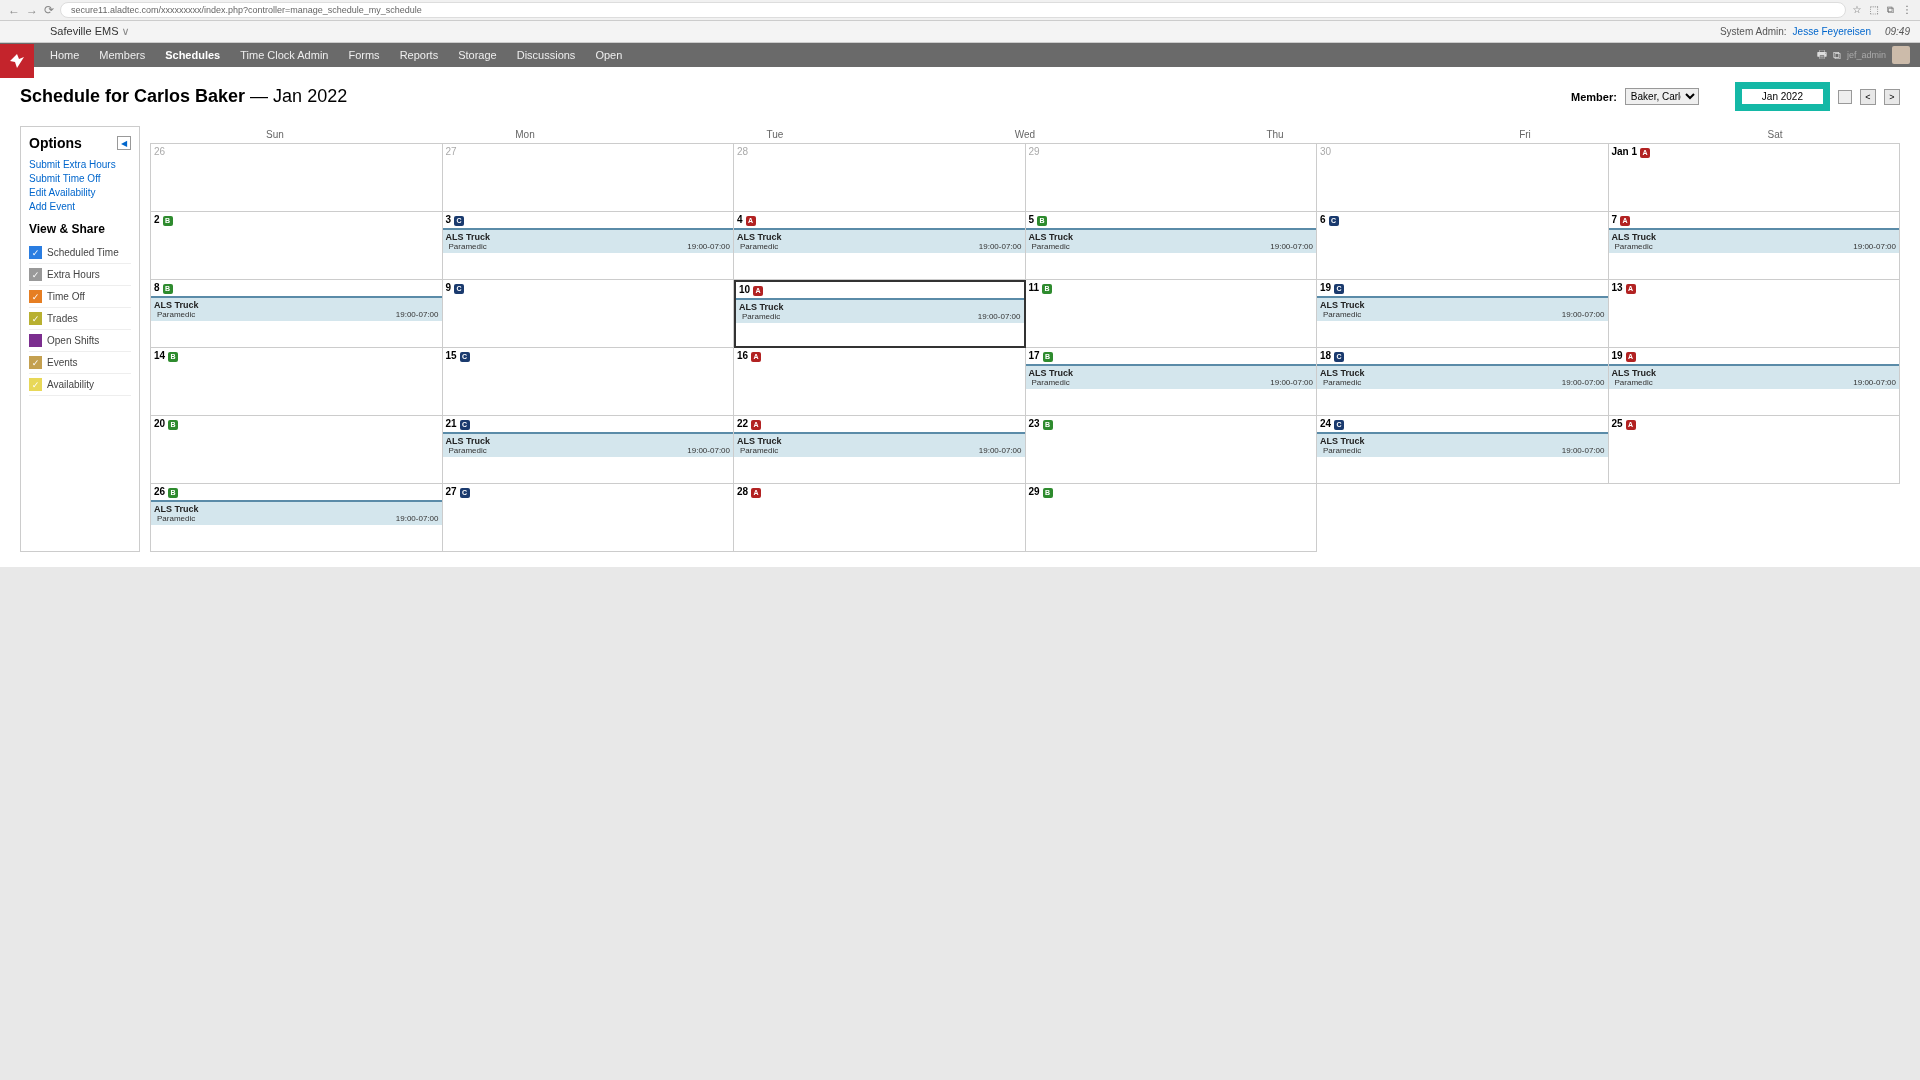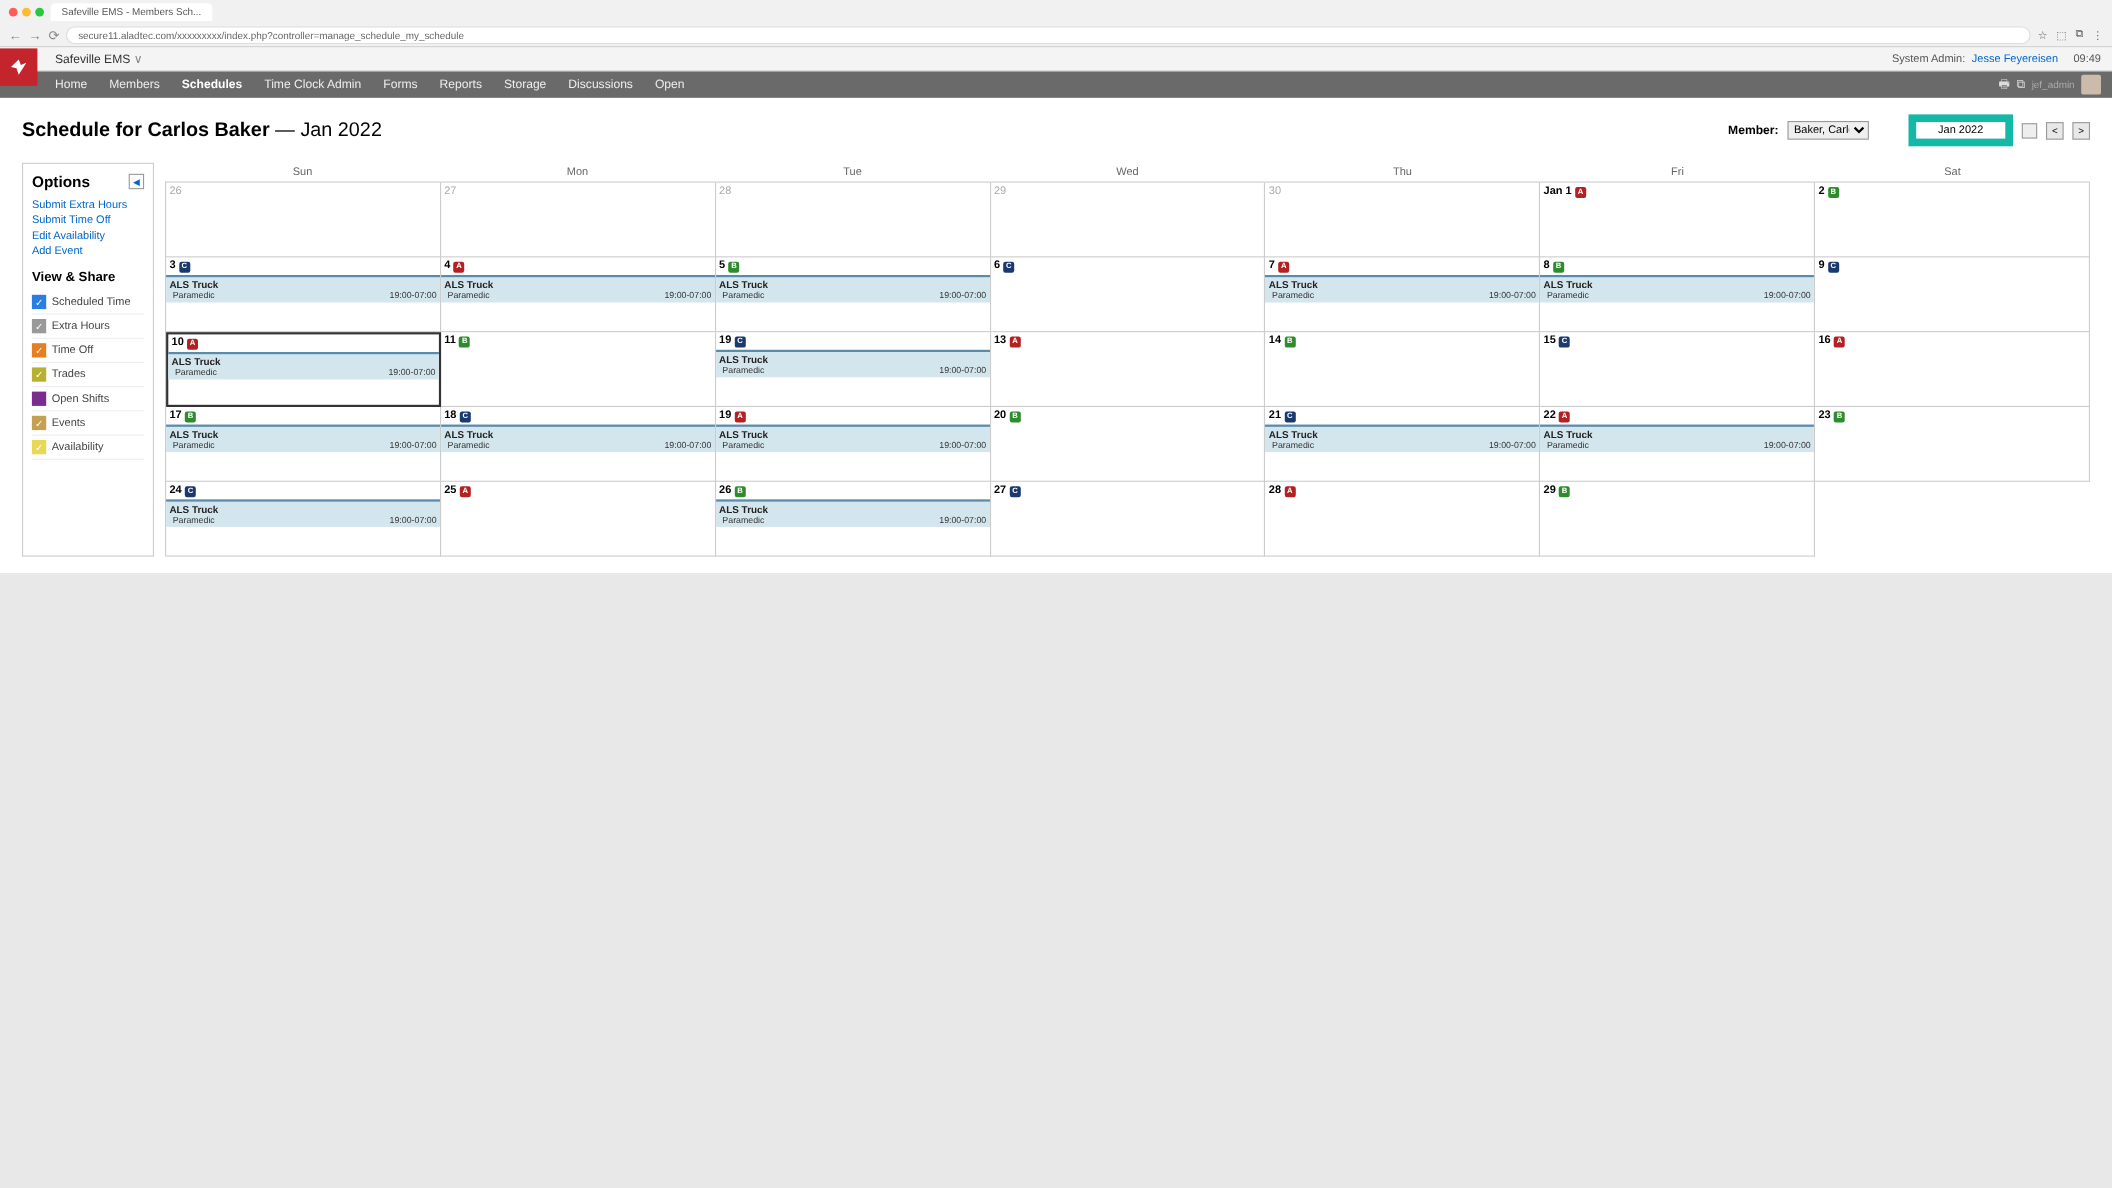--- a/index.html
+++ b/index.html
@@ -18,21 +18,21 @@
 .url-bar { flex: 1; background: #fff; border: 1px solid #ddd; border-radius: 10px; padding: 2px 10px; font-size: 9px; color: #666; }
 .chrome-icons { display: flex; gap: 8px; color: #666; font-size: 10px; }
 
 .top-bar { background: #f4f4f4; border-bottom: 1px solid #ccc; display: flex; align-items: center; height: 22px; padding: 0 10px; }
 .brand-logo { width: 34px; height: 34px; background: #c4242c; display: flex; align-items: center; justify-content: center; color: #fff; position: absolute; left: 0; top: 44px; z-index: 10; }
 .org-name { font-size: 11px; color: #333; margin-left: 40px; }
 .org-name::after { content: " ∨"; color: #888; }
 .top-bar-right { margin-left: auto; display: flex; align-items: center; gap: 6px; }
 .system-admin-label { color: #555; font-size: 10px; }
 .admin-name { color: #0066cc; font-size: 10px; }
-.time-display { color: #555; font-size: 10px; margin-left: 8px; }
+.time-display { color: #555; font-size: 10px; margin-left: 8px; font-style: italic; }
 
 .nav-bar { background: #6a6a6a; display: flex; align-items: center; height: 24px; padding-left: 40px; }
 .nav-item { color: #eee; font-size: 11px; padding: 0 10px; height: 36px; display: flex; align-items: center; cursor: pointer; }
 .nav-item.active { font-weight: bold; color: #fff; }
 .nav-right { margin-left: auto; display: flex; align-items: center; gap: 6px; padding-right: 10px; }
 .nav-icon { color: #ddd; }
 .avatar { width: 18px; height: 18px; background: #cba; border-radius: 2px; }
 .username-small { color: #aaa; font-size: 9px; }
 
 .content { background: #fff; padding: 15px 20px; position: relative; }
@@ -54,45 +54,37 @@
 .collapse-icon { width: 14px; height: 14px; border: 1px solid #999; display: flex; align-items: center; justify-content: center; font-size: 8px; color: #0066cc; cursor: pointer; }
 .option-link { color: #0066cc; font-size: 10px; display: block; margin-bottom: 3px; cursor: pointer; }
 .view-share-title { font-size: 12px; font-weight: bold; margin-top: 10px; margin-bottom: 6px; }
 .filter-row { display: flex; align-items: center; gap: 5px; padding: 4px 0; border-bottom: 1px solid #eee; }
 .filter-check { width: 13px; height: 13px; display: flex; align-items: center; justify-content: center; color: #fff; font-size: 9px; }
 .filter-label { font-size: 10px; color: #444; }
 
 .calendar { flex: 1; }
 .cal-header { display: flex; }
 .cal-header div { flex: 1; text-align: center; font-size: 10px; color: #666; padding: 3px; }
-.cal-grid { display: grid; grid-template-columns: repeat(7, 1fr); border-left: 1px solid #ccc; border-top: 1px solid #ccc; }
+.cal-grid { display: grid; grid-template-columns: repeat(6, 1fr); border-left: 1px solid #ccc; border-top: 1px solid #ccc; }
 .cal-cell { border-right: 1px solid #ccc; border-bottom: 1px solid #ccc; min-height: 68px; position: relative; }
 .cal-cell.today { border: 2px solid #333; }
 .day-num { position: absolute; top: 2px; left: 3px; font-size: 10px; font-weight: bold; }
 .day-num.faded { color: #aaa; font-weight: normal; }
 .shift-badge { display: inline-block; width: 10px; height: 10px; border-radius: 2px; color: #fff; font-size: 7px; font-weight: bold; text-align: center; line-height: 10px; margin-left: 3px; }
 .badge-A { background: #b22222; }
 .badge-B { background: #2e8b2e; }
 .badge-C { background: #1a3a6e; }
 .shift-block { background: #d4e6ed; border-top: 2px solid #5a8ba8; margin-top: 16px; padding: 2px 3px; }
 .shift-title { font-size: 9px; font-weight: bold; color: #222; }
 .shift-detail { font-size: 8px; color: #333; display: flex; justify-content: space-between; padding-left: 3px; }
 </style>
 </head>
 <body>
 
 <div class="browser-chrome">
-  <div class="chrome-top">
-    <div class="traffic-lights">
-      <span class="tl-red"></span>
-        <span class="tl-yellow"></span>
-        <span class="tl-green"></span>
-    </div>
-    <div class="browser-tab">Safeville EMS - Members Sch...</div>
-  </div>
   <div class="chrome-bottom">
     <span class="nav-arrow-icon">←</span>
     <span class="nav-arrow-icon">→</span>
     <span class="nav-arrow-icon">⟳</span>
     <div class="url-bar">secure11.aladtec.com/xxxxxxxxx/index.php?controller=manage_schedule_my_schedule</div>
     <div class="chrome-icons">
       <span>☆</span>
         <span>⬚</span>
         <span>⧉</span>
         <span>⋮</span>

